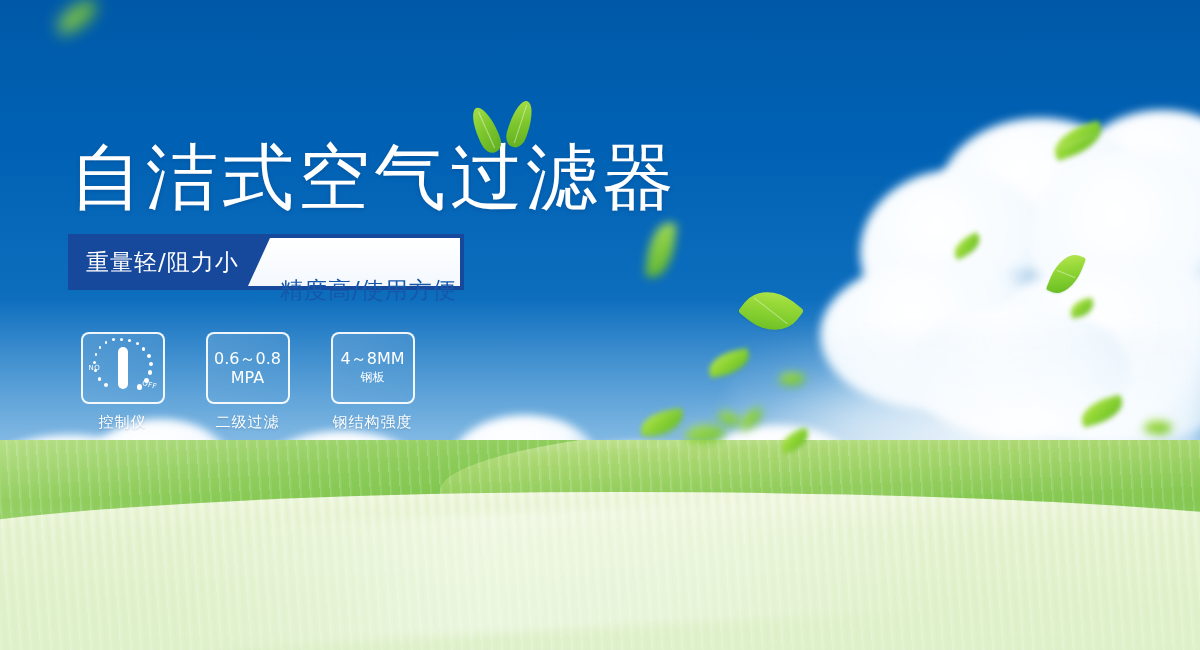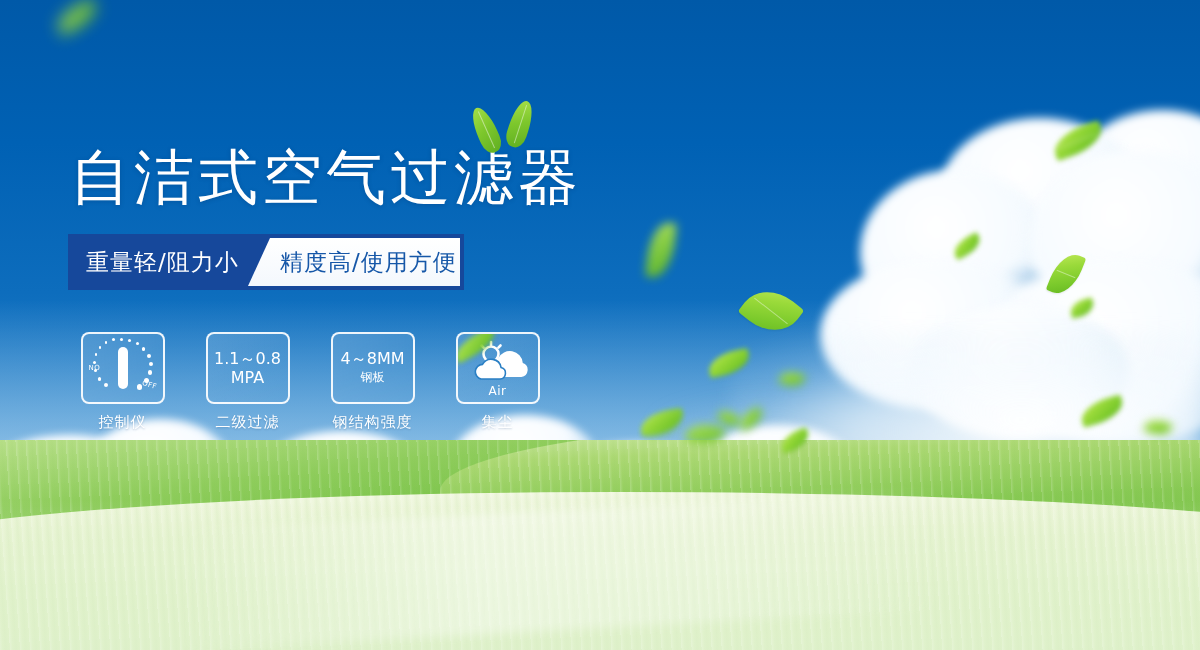--- a/index.html
+++ b/index.html
@@ -108,21 +108,21 @@
     background:linear-gradient(96deg,rgba(255,255,255,0) 0%,rgba(255,255,255,.7) 40%,rgba(255,255,255,.45) 70%,rgba(255,255,255,0) 100%);
     transform:rotate(-3deg);filter:blur(5px);
   }
 
   
   .content{position:absolute;left:0;top:0;width:1200px;height:650px;}
 
   
   .title-wrap{position:absolute;left:70px;top:142px;}
   .title{
-    margin:0;color:#ffffff;font-size:60px;line-height:70px;
+    margin:0;color:#ffffff;font-size:72px;line-height:70px;
     letter-spacing:4px;font-weight:300;white-space:nowrap;
     font-family:"DejaVu Sans","Liberation Sans",sans-serif;
     text-shadow:0 1px 4px rgba(0,40,90,.25);
   }
   
   .sprout{position:absolute;left:400px;top:-48px;width:80px;height:62px;}
   .sprout .lf{position:absolute;width:20px;height:48px;border-radius:60% 60% 55% 55%/72% 72% 34% 34%;
     background:linear-gradient(155deg,#a8e04a 0%,#7dc72c 48%,#5fae21 100%);}
   .sprout .lf.l{left:6px;top:12px;transform:rotate(-24deg);}
   .sprout .lf.r{left:40px;top:6px;transform:rotate(18deg);}
@@ -138,21 +138,21 @@
     position:absolute;left:180px;top:4px;width:212px;height:48px;
     background:linear-gradient(180deg,#ffffff 0%,#f4f8fd 100%);
     clip-path:polygon(22px 0,100% 0,100% 100%,0 100%);
   }
   .sub-txt{
     position:absolute;top:0;height:56px;line-height:56px;
     font-size:23px;letter-spacing:1px;white-space:nowrap;
     font-family:"DejaVu Sans","Liberation Sans",sans-serif;
   }
   .sub-txt.a{left:18px;color:#ffffff;}
-  .sub-txt.b{left:212px;color:#1657a8;}
+  .sub-txt.b{left:212px;color:#1657a8;margin-top:28px;}
 
   
   .features{position:absolute;left:68px;top:332px;display:flex;gap:16px;}
   .feat{width:109px;display:flex;flex-direction:column;align-items:center;}
   .feat-box{
     width:84px;height:72px;border:2px solid rgba(255,255,255,.92);
     border-radius:8px;box-sizing:border-box;
     background:linear-gradient(160deg,rgba(255,255,255,.16) 0%,rgba(255,255,255,.05) 55%,rgba(255,255,255,0) 100%);
     display:flex;align-items:center;justify-content:center;
     position:relative;overflow:hidden;
@@ -327,55 +327,36 @@
             <span class="lbl no">NO</span>
             <span class="lbl off">OFF</span>
           </div>
         </div>
         <div class="feat-label">控制仪</div>
       </div>
 
       <div class="feat">
         <div class="feat-box">
           <div class="feat-text">
-            <div>1.1～0.8</div>
+            <div>0.6～0.8</div>
             <div>MPA</div>
           </div>
         </div>
         <div class="feat-label">二级过滤</div>
       </div>
 
 
       <div class="feat">
         <div class="feat-box">
           <div class="feat-text">
             <div>4～8MM</div>
             <div class="cn">钢板</div>
           </div>
         </div>
         <div class="feat-label">钢结构强度</div>
       </div>
 
-      <div class="feat">
-        <div class="feat-box">
-          <div class="airicon">
-            <svg width="64" height="48" viewBox="0 0 64 48" aria-hidden="true">
-              <g fill="none" stroke="#ffffff" stroke-width="2.6" stroke-linecap="round">
-                <circle cx="25" cy="15" r="7.5"></circle>
-                <line x1="25" y1="3" x2="25" y2="6"></line>
-                <line x1="15.5" y1="6.5" x2="17.6" y2="8.6"></line>
-                <line x1="34.5" y1="6.5" x2="32.4" y2="8.6"></line>
-              </g>
-              <path d="M30 38 a9.5 9.5 0 0 1 2.2 -18.7 a13 13 0 0 1 24.6 4.6 a7.3 7.3 0 0 1 -1.4 14.1 z" fill="#ffffff"></path>
-              <path d="M15 40 a7.4 7.4 0 0 1 1.5 -14.6 a10 10 0 0 1 18.6 3.2 a5.8 5.8 0 0 1 -1 11.4 z" fill="#ffffff" stroke="#2a7fc4" stroke-width="1.6"></path>
-            </svg>
-            <span class="lbl">Air</span>
-          </div>
-          <div class="leaf blurA" style="position:absolute;left:-6px;top:2px;width:46px;height:18px;transform:rotate(-28deg);opacity:.95;"></div>
-        </div>
-        <div class="feat-label">集尘</div>
-      </div>
 
     </div>
   </div>
 
   <div class="leaf blurA" style="left:640px;top:412px;width:44px;height:20px;transform:rotate(-12deg);opacity:.95;"></div>
 </div>
 
 </body></html>

